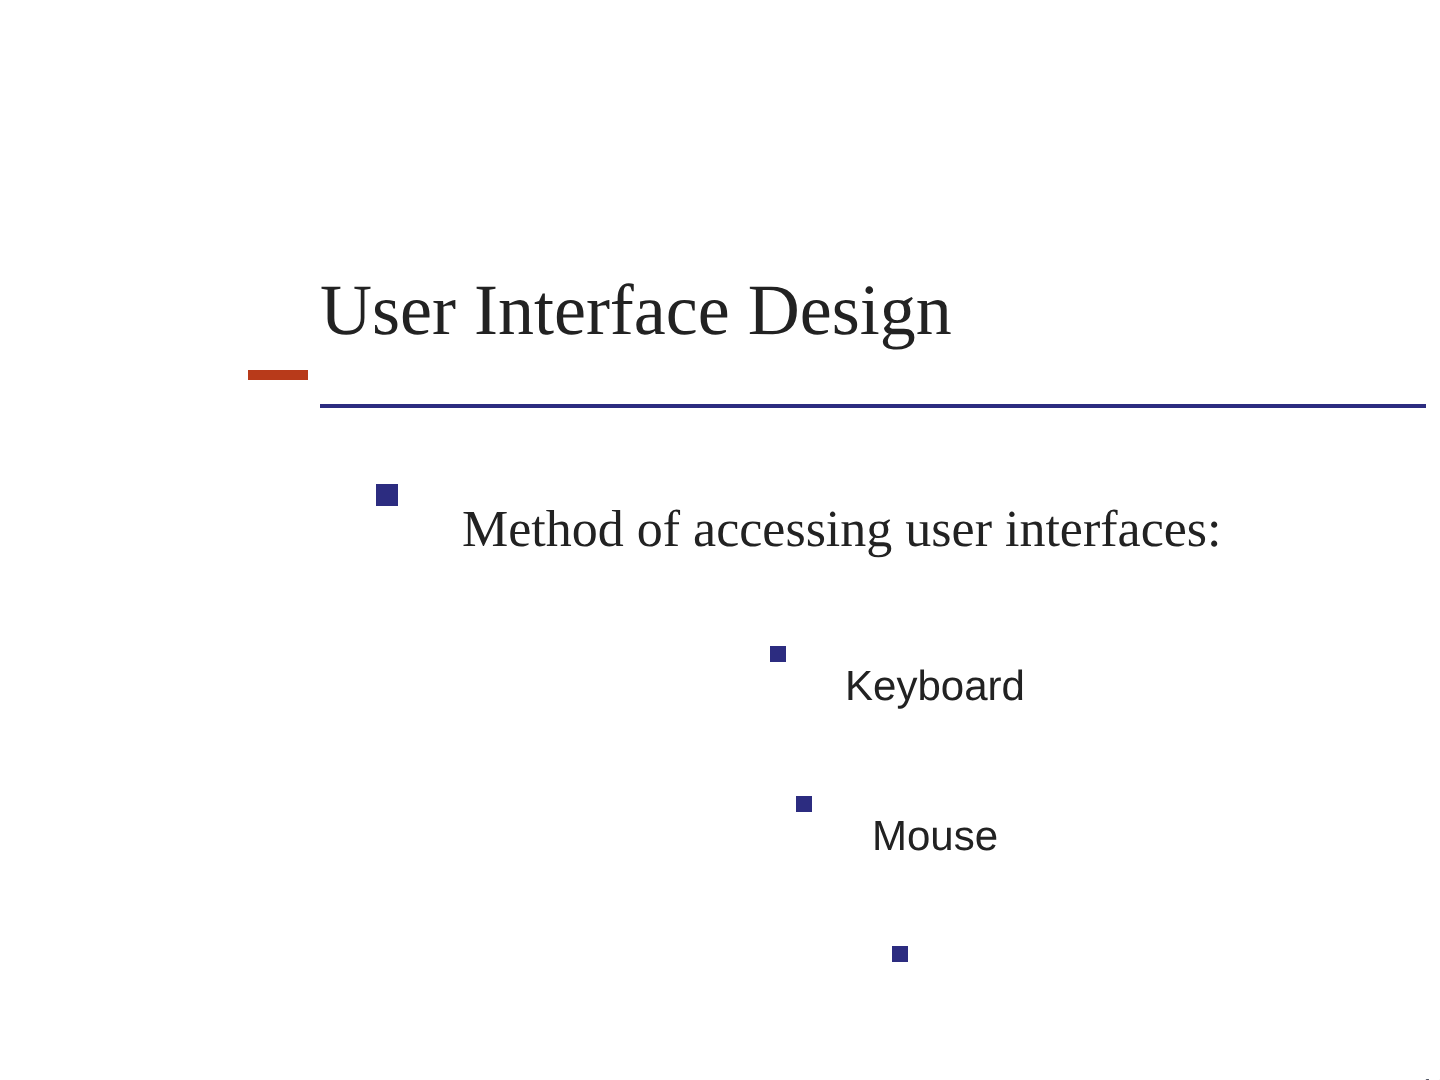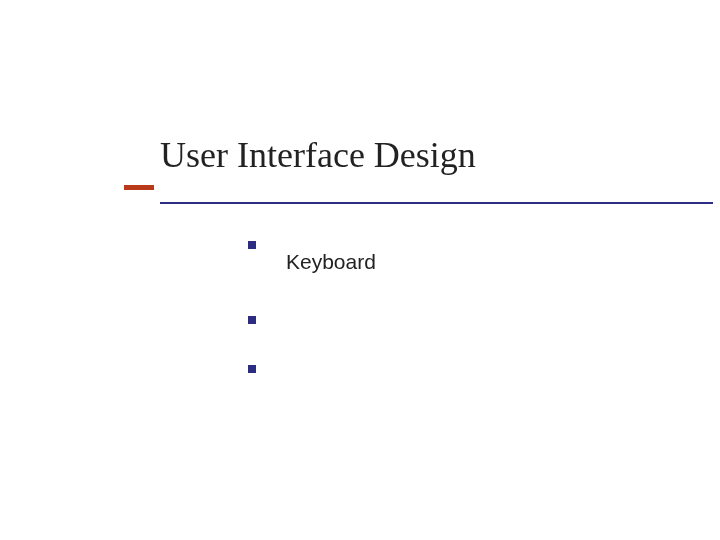--- a/index.html
+++ b/index.html
@@ -70,20 +70,21 @@
     line-height: 1.3;
   }
   .sublist {
     margin-top: 10px;
     padding-left: 44px;
   }
   .level2 {
     display: flex;
     align-items: flex-start;
     margin-bottom: 4px;
+    justify-content: center;
   }
   .bullet2 {
     width: 8px;
     height: 8px;
     background: #2c2c80;
     margin-top: 9px;
     margin-right: 14px;
     flex-shrink: 0;
   }
   .level2-text {
@@ -107,28 +108,33 @@
 
 <div class="slide">
 
   <div class="title-wrap">
     <div class="title-accent"></div>
     <h1 class="title">User Interface Design</h1>
     <div class="title-underline"></div>
   </div>
 
   <div class="content">
+    <div class="level1">
+      <span class="bullet1"></span>
+      <span class="level1-text">Method of accessing user interfaces:</span>
+    </div>
 
     <div class="sublist">
       <div class="level2">
         <span class="bullet2"></span>
         <span class="level2-text">Keyboard</span>
       </div>
       <div class="level2">
         <span class="bullet2"></span>
+        <span class="level2-text">Mouse</span>
       </div>
       <div class="level2">
         <span class="bullet2"></span>
       </div>
     </div>
   </div>
 
   <div class="page-number">18</div>
 </div>
 

